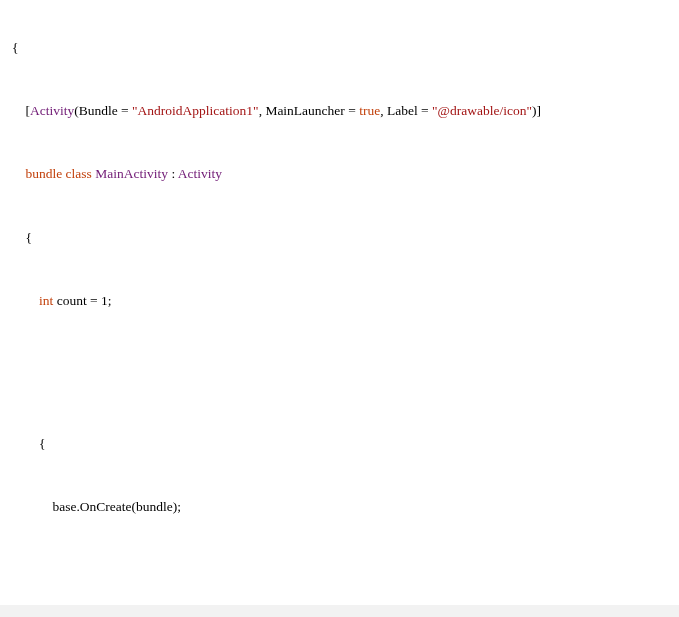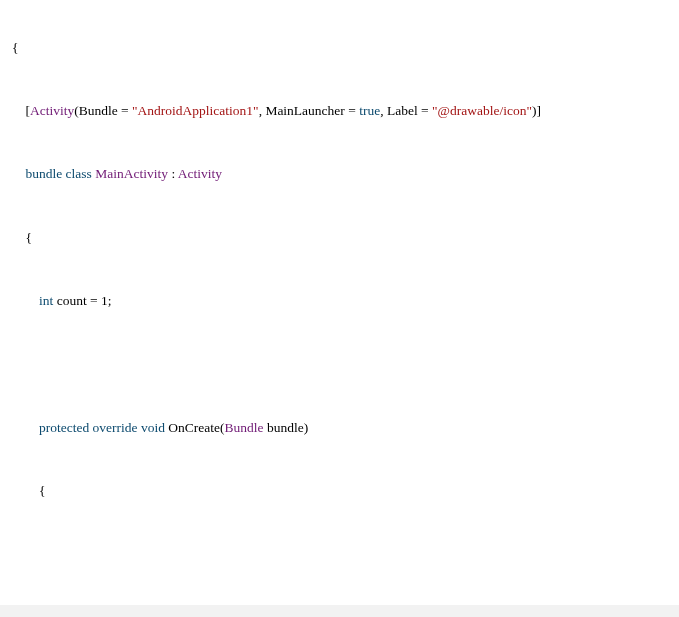--- a/index.html
+++ b/index.html
@@ -39,21 +39,21 @@
   }
 
   .ln {
     display: block;
     height: 15.85px;
     white-space: pre;
     padding-left: 12px;
   }
 
   
-  .kw   { color: #0c4a6e; }   
+  .kw   { color: #c2410c; }   
   .typ  { color: #701a75; }   
   .str  { color: #a31515; }   
   .pln  { color: #000000; }   
 
   #bottom-strip {
     position: absolute;
     left: 0;
     top: 605px;
     width: 679px;
     height: 12px;
@@ -71,24 +71,24 @@
     <span class="ln"><span class="pln">    [</span><span class="typ">Activity</span><span class="pln">(Bundle = </span><span class="str">"AndroidApplication1"</span><span class="pln">, MainLauncher = </span><span class="kw">true</span><span class="pln">, Label = </span><span class="str">"@drawable/icon"</span><span class="pln">)]</span></span>
 
     <span class="ln"><span class="pln">    </span><span class="kw">bundle class</span><span class="pln"> </span><span class="typ">MainActivity</span><span class="pln"> : </span><span class="typ">Activity</span></span>
 
     <span class="ln"><span class="pln">    {</span></span>
 
     <span class="ln"><span class="pln">        </span><span class="kw">int</span><span class="pln"> count = 1;</span></span>
 
     <span class="ln"> </span>
 
-    <span class="ln"><span class="pln">        </span><span class="kw">protected override void</span><span class="pln"> OnCreate(</span><span class="typ">Bundle</span><span class="pln"> bundle)</span></span>
 
     <span class="ln"><span class="pln">        {</span></span>
 
+    <span class="ln"><span class="pln">            base.OnCreate(bundle);</span></span>
 
     
 
     
 
     
 
     
 
     

